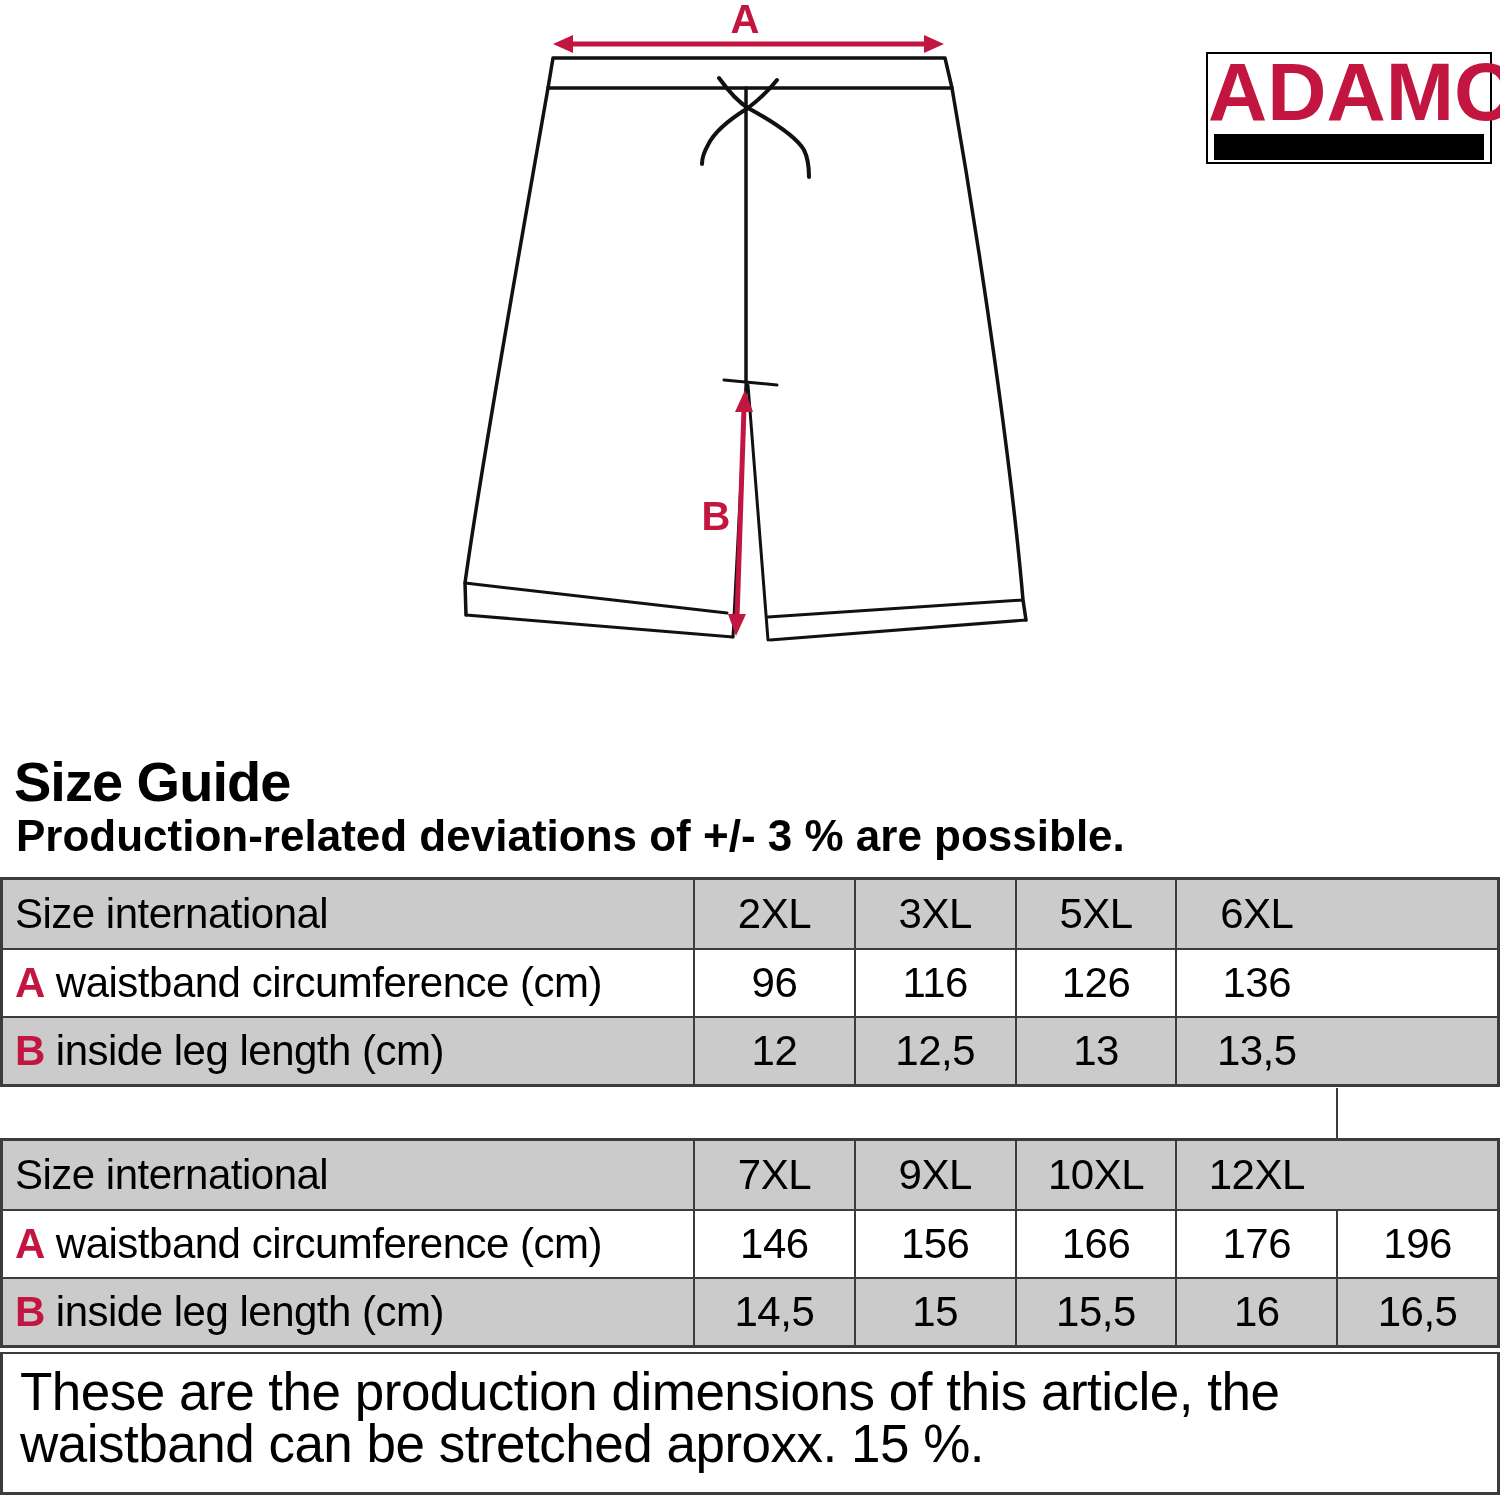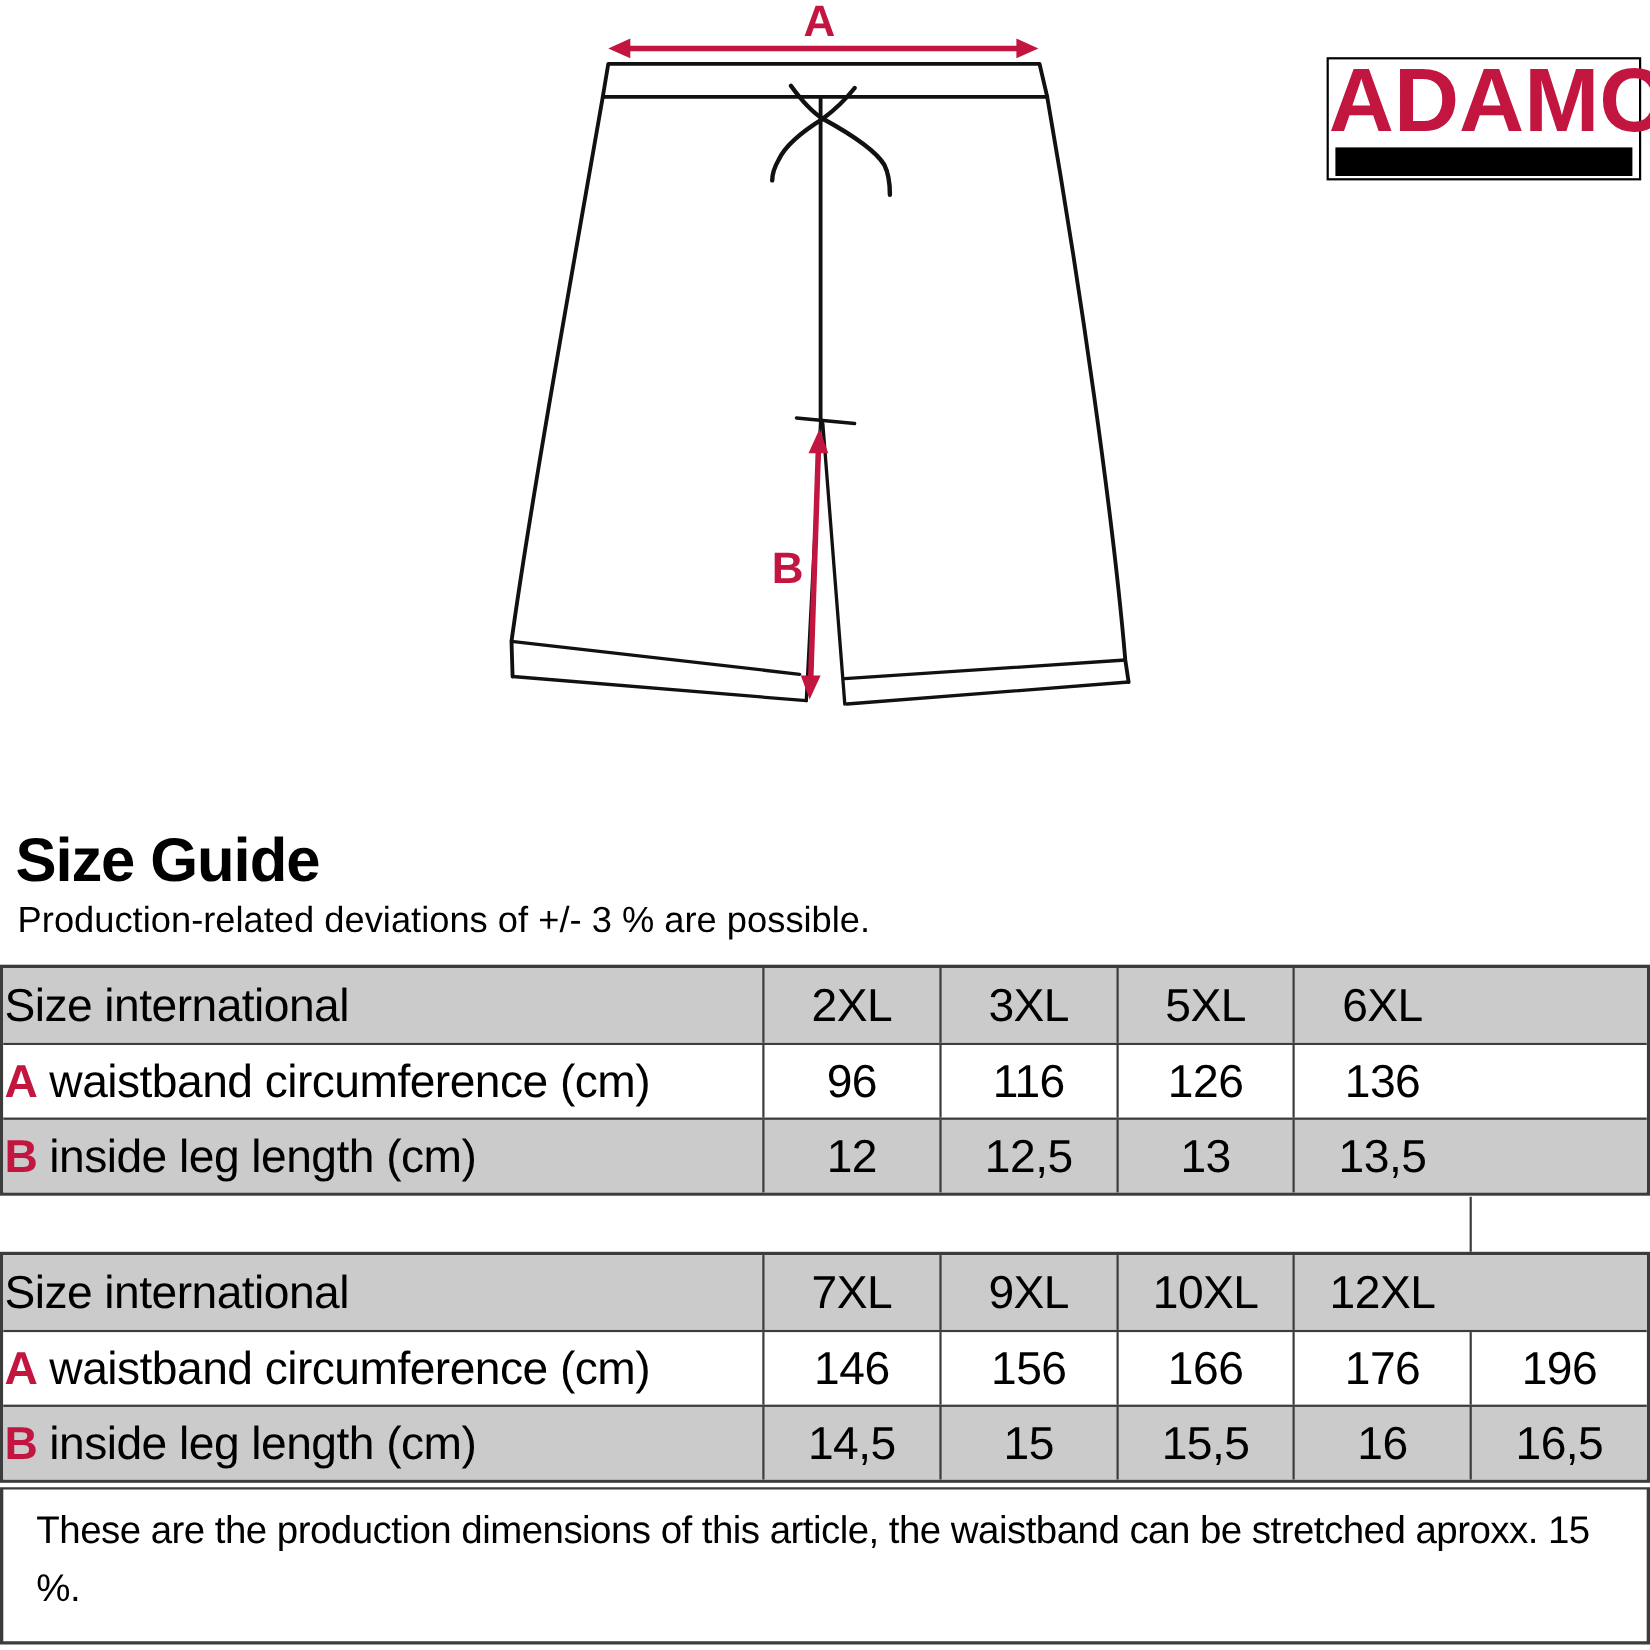--- a/index.html
+++ b/index.html
@@ -37,56 +37,56 @@
     text-align:center; letter-spacing:0px; margin-top:-2px;
   }
   .logo-bar{ height:26px; background:#000; margin:2px 6px 0 6px; }
   
   .title{
     position:absolute; left:14px; top:753px;
     font-size:56px; font-weight:bold; line-height:58px; letter-spacing:-1px;text-align:right;
   }
   .subtitle{
     position:absolute; left:16px; top:817px;
-    font-size:33px; line-height:38px;
+    font-size:44px; line-height:38px;font-weight:bold;
   }
   
   .sizetable{
     position:absolute; left:0; width:1500px;
     border:3px solid var(--table-border); background:#fff;
   }
   .t1{ top:877px; }
   .t2{ top:1138px; }
   .row{
     display:grid; grid-template-columns:690px repeat(5,1fr);
     height:68px;
   }
   .row + .row{ border-top:2px solid var(--table-border); }
   .r-gray{ background:var(--row-gray); }
   .r-white{ background:#ffffff; }
   .cell{
     display:flex; align-items:center;
     font-size:42px; letter-spacing:-0.5px; white-space:nowrap; overflow:hidden;
   }
-  .cell.label{ padding-left:1px; }
+  .cell.label{ padding-left:12px; }
   .cell.val{ justify-content:center; border-left:2px solid var(--table-border); }
   .letter{ color:var(--accent); font-weight:bold; margin-right:11px; }
   
   .gap-line{
     position:absolute; left:1336px; top:1088px; width:2px; height:52px;
     background:var(--table-border);
   }
   
   .footnote{
     position:absolute; left:0; top:1352px; width:1500px; height:143px;
     border:3px solid var(--table-border); border-top-width:2px; background:#fff;
   }
   .footnote p{
-    padding:12px 16px 0 30px;
-    font-size:35px; line-height:52px; letter-spacing:-0.5px;
+    padding:12px 16px 0 17px;
+    font-size:53px; line-height:52px; letter-spacing:-0.5px;
   }
 </style>
 </head>
 <body>
 
 <svg class="shorts-svg" viewBox="0 0 630 670" aria-hidden="true">
   <g>
     <path class="outline" d="M113,58 L505,58 L512,88 L108,88 Z"></path>
   </g>
   <g>

